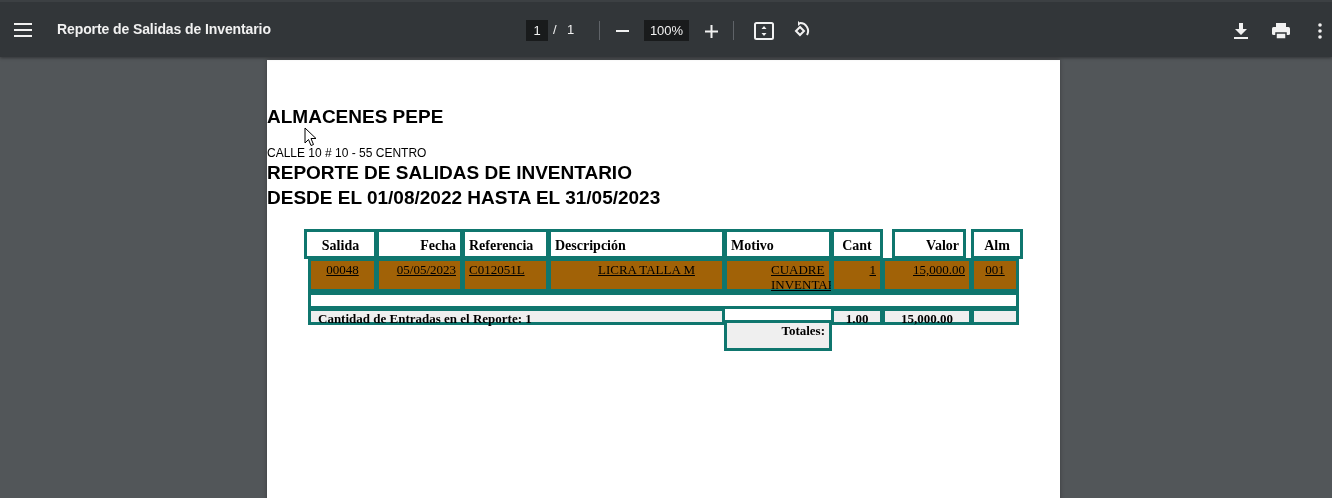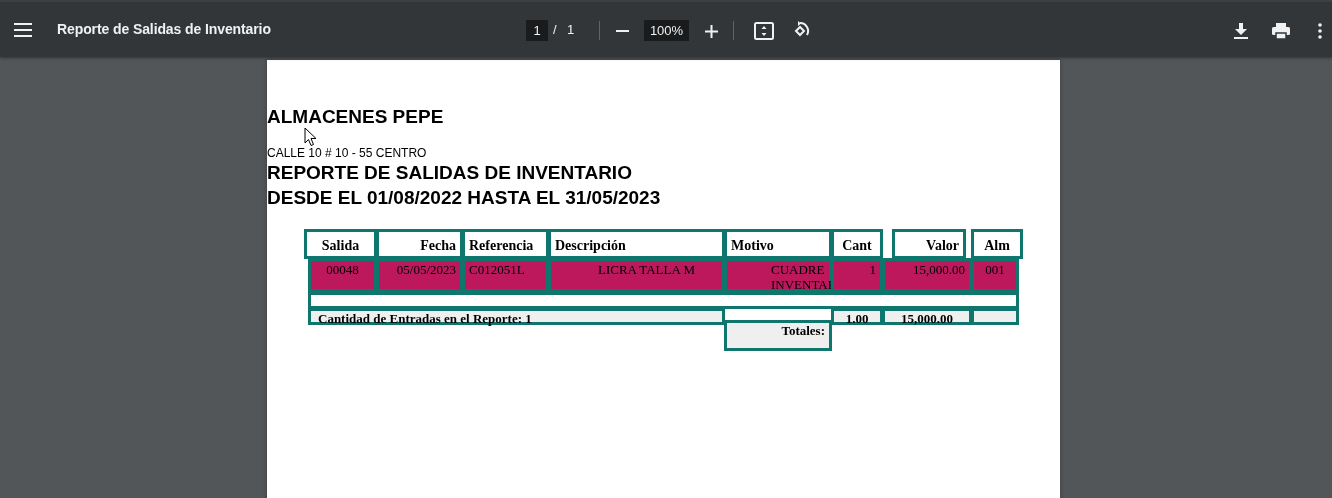--- a/index.html
+++ b/index.html
@@ -40,21 +40,21 @@
   .company { top: 46px; font-size: 19px; font-weight: bold; font-family: "Liberation Sans", sans-serif; }
   .nit { top: 70px; font-size: 12px; }
   .addr { top: 86px; font-size: 12px; }
   .rtitle { top: 102px; font-size: 19px; font-weight: bold; }
   .rrange { top: 127px; font-size: 19px; font-weight: bold; }
 
   
   .tbl { position: absolute; font-family: "Liberation Serif", serif; color: #000; }
   .cell { position: absolute; border: 3px solid #0f766e; font-size: 13px; padding: 0 4px; }
   .th { font-weight: bold; font-size: 14px; line-height: 28px; background: #fff; }
-  .td { background: #be185d; line-height: 15px; padding-top: 1px; }
+  .td { background: #a16207; line-height: 15px; padding-top: 1px; text-decoration: underline; }
   .r { text-align: right; }
   .c { text-align: center; }
   .l { text-align: left; }
   .tot { font-weight: bold; background: #efefef; line-height: 15px; }
 
   .cursor { position: absolute; left: 304px; top: 127px; z-index: 10; }
 </style>
 </head>
 <body>
 

